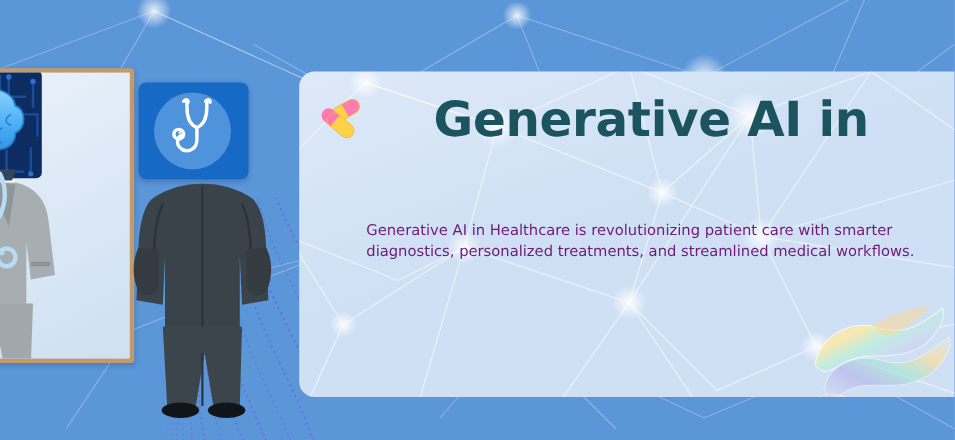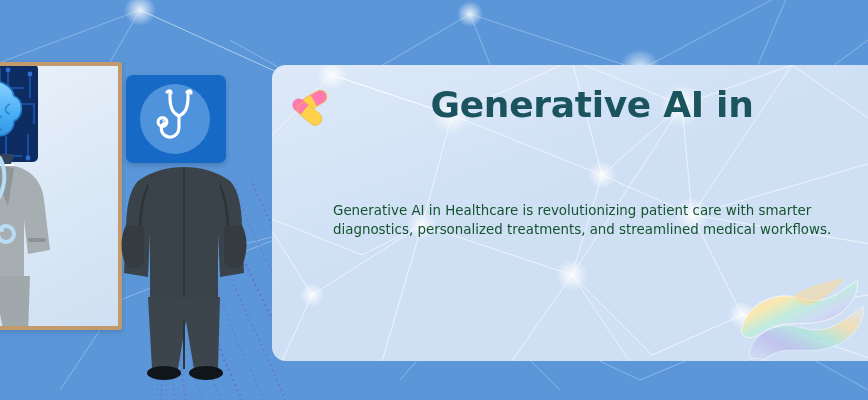--- a/index.html
+++ b/index.html
@@ -64,28 +64,28 @@
     position:absolute;inset:0;
     background:linear-gradient(160deg,rgba(255,255,255,.30) 0%,rgba(255,255,255,0) 45%);
   }
 
   .pill-icon{position:absolute;left:18px;top:22px;width:46px;height:42px;}
 
   .title{
     position:absolute;left:60px;top:20px;width:520px;
     text-align:center;
     color:#1b545e;
-    font-size:36px;line-height:1.13;
+    font-size:44px;line-height:1.13;
     font-weight:bold;
     letter-spacing:-.3px;
     font-family:"DejaVu Sans","Liberation Sans",sans-serif;
   }
   .body-copy{
     position:absolute;left:61px;top:136px;width:510px;
-    color:#14532d;
+    color:#701a75;
     font-size:13.4px;line-height:1.42;
     font-family:"DejaVu Sans","Liberation Sans",sans-serif;
   }
 
   .bubbles{position:absolute;left:735px;top:258px;width:133px;height:142px;pointer-events:none;}
 </style>
 </head>
 <body>
 
 <div id="stage">

